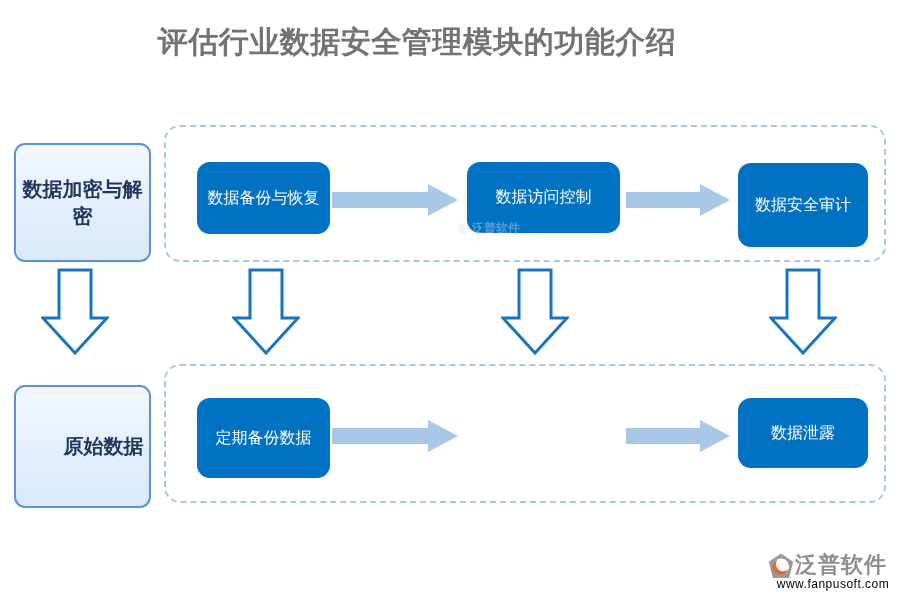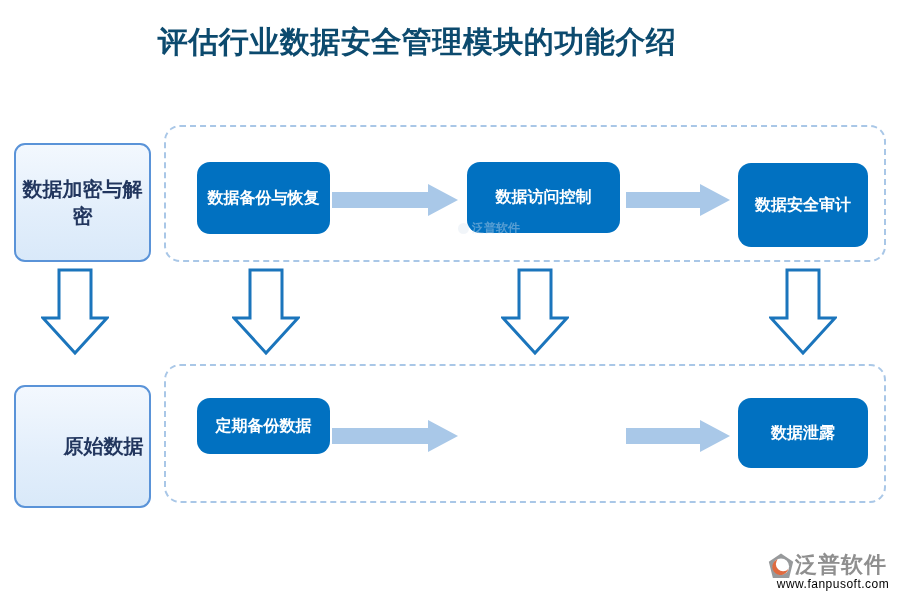--- a/index.html
+++ b/index.html
@@ -5,21 +5,21 @@
   html,body { margin:0; padding:0; }
   body {
     width:900px; height:600px; background:#ffffff; position:relative;
     overflow:hidden; font-family:"Liberation Sans","DejaVu Sans",sans-serif;
   }
   .page { position:absolute; left:0; top:0; width:900px; height:600px; }
 
   .title {
     position:absolute; left:0; top:22px; width:834px; text-align:center;
     font-family:Liberation Sans, sans-serif; font-weight:bold;
-    font-size:30px; color:#0c4a6e; letter-spacing:0.5px;
+    font-size:30px; color:#737373; letter-spacing:0.5px;
   }
 
   .side-box {
     position:absolute; left:14px; width:137px; box-sizing:border-box;
     background:linear-gradient(180deg,#f3f8fe 0%,#e2eefb 60%,#d9e9f9 100%);
     border:2px solid #5a93d8; border-radius:11px;
     display:flex; align-items:center; justify-content:center;
     font-weight:bold; font-size:20px; color:#22365e; text-align:center;
   }
   #side-box-a { top:143px; height:119px; }
@@ -27,27 +27,27 @@
 
   .dashed-group {
     position:absolute; left:164px; width:722px; box-sizing:border-box;
     border:2px dashed #a9c7e7; border-radius:16px; background:transparent;
   }
   #top-group    { top:125px; height:137px; }
   #bottom-group { top:364px; height:139px; }
 
   .flow-box {
     position:absolute; box-sizing:border-box; background:#0171c1;
-    border-radius:13px; color:#ffffff; font-weight:bold; font-size:16px;
+    border-radius:13px; color:#ffffff; font-weight:normal; font-size:16px;
     display:flex; align-items:center; justify-content:center; text-align:center;
   }
   #flow-t1 { left:197px; top:162px; width:133px; height:72px; }
   #flow-t2 { left:467px; top:162px; width:153px; height:71px; }
   #flow-t3 { left:738px; top:163px; width:130px; height:84px; }
-  #flow-b1 { left:197px; top:398px; width:133px; height:56px; }
+  #flow-b1 { left:197px; top:398px; width:133px; height:80px; }
   #flow-b2 { left:468px; top:398px; width:152px; height:70px; }
   #flow-b3 { left:738px; top:398px; width:130px; height:70px; }
 
   .h-arrow { position:absolute; height:34px; }
   #h-arrow-1 { left:332px; top:183px; width:126px; }
   #h-arrow-2 { left:626px; top:183px; width:104px; }
   #h-arrow-3 { left:332px; top:419px; width:126px; }
   #h-arrow-4 { left:626px; top:419px; width:104px; }
   .h-arrow svg { display:block; width:100%; height:100%; }
 

